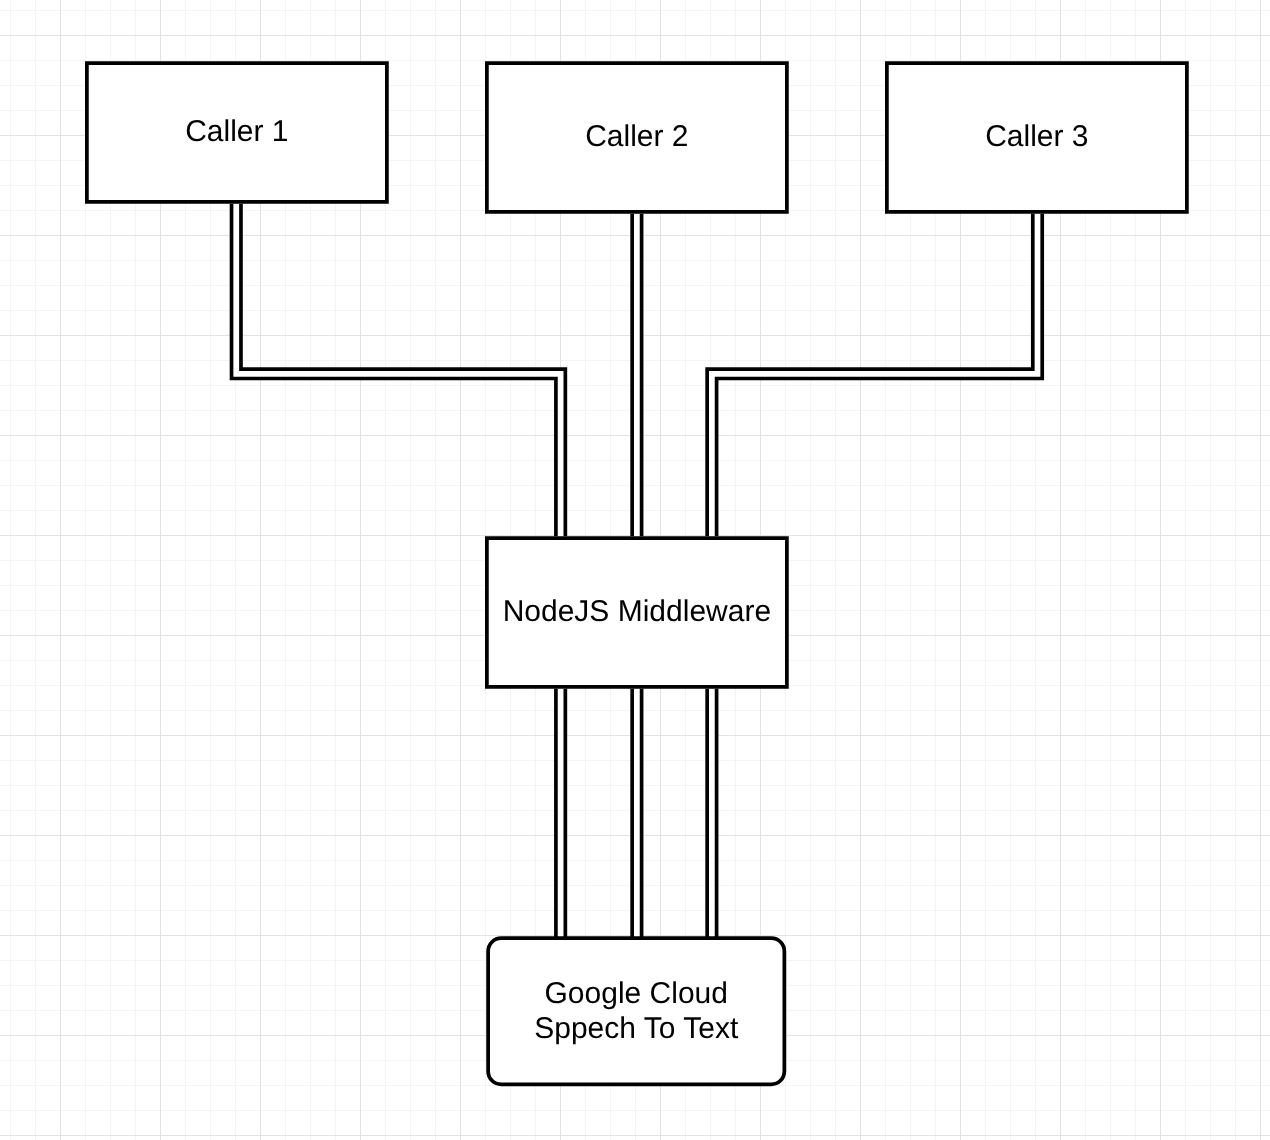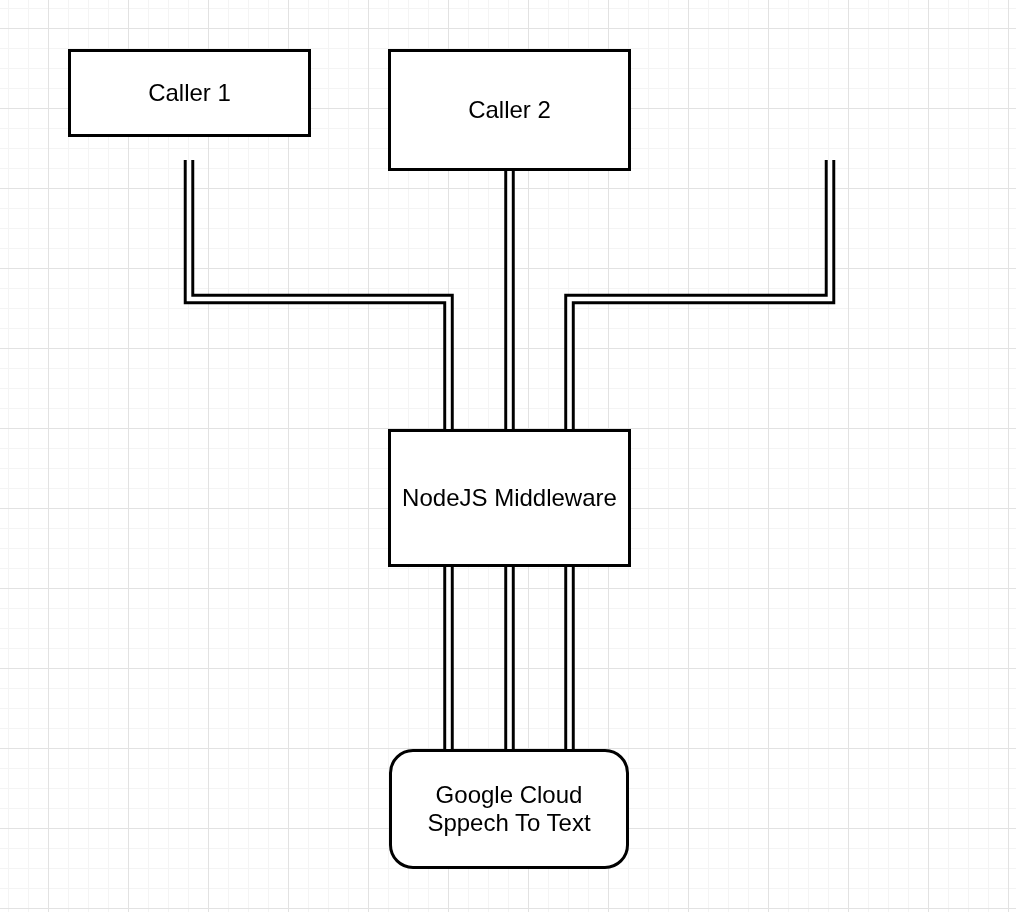--- a/index.html
+++ b/index.html
@@ -56,25 +56,25 @@
     background: #ffffff;
     border: 3px solid #000000;
     display: flex;
     align-items: center;
     justify-content: center;
     text-align: center;
     font-size: 24px;
     line-height: 28px;
     white-space: pre-line;
   }
-  .node-caller1    { left: 68px;  top: 49px;  width: 243px; height: 88px; }
+  .node-caller1    { left: 68px;  top: 49px;  width: 243px; height: 114px; }
   .node-caller2    { left: 388px; top: 49px;  width: 243px; height: 122px; text-align: center; }
   .node-caller3    { left: 708px; top: 49px;  width: 243px; height: 122px; }
-  .node-middleware { left: 388px; top: 429px; width: 243px; height: 138px; }
-  .node-gcp        { left: 389px; top: 749px; width: 240px; height: 120px; border-radius: 24px; }
+  .node-middleware { left: 388px; top: 429px; width: 243px; height: 122px; }
+  .node-gcp        { left: 389px; top: 749px; width: 240px; height: 120px; border-radius: 12px; }
   .node-label {
     display: block;
     padding: 0 8px;
   }
 </style>
 </head>
 <body>
 
 <div class="canvas">
 
@@ -110,20 +110,23 @@
   </svg>
 
   <div class="node node-caller1">
     <span class="node-label">Caller 1</span>
   </div>
 
   <div class="node node-caller2">
     <span class="node-label">Caller 2</span>
   </div>
 
+  <div class="node node-caller3">
+    <span class="node-label">Caller 3</span>
+  </div>
 
   <div class="node node-middleware">
     <span class="node-label">NodeJS Middleware</span>
   </div>
 
   <div class="node node-gcp">
     <span class="node-label">Google Cloud
 Sppech To Text</span>
   </div>
 

